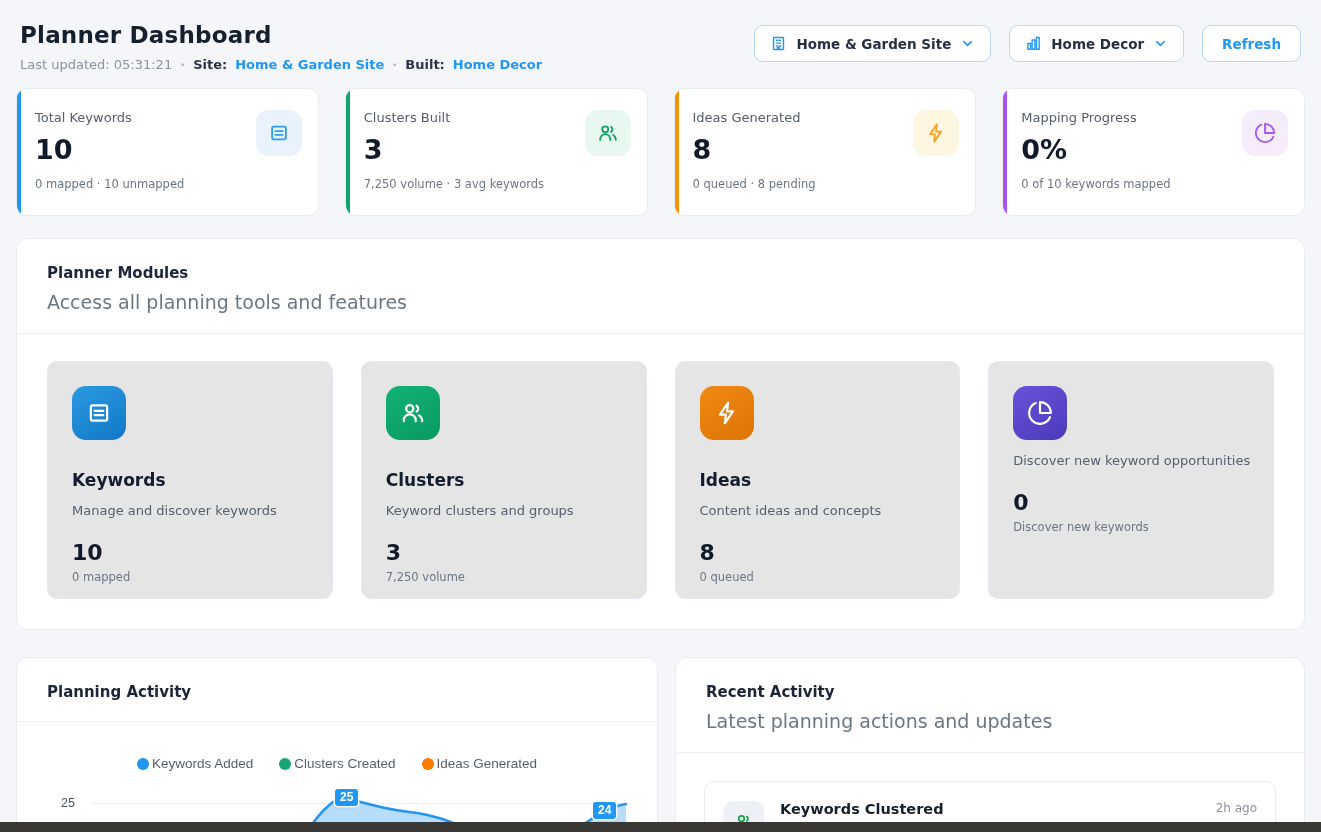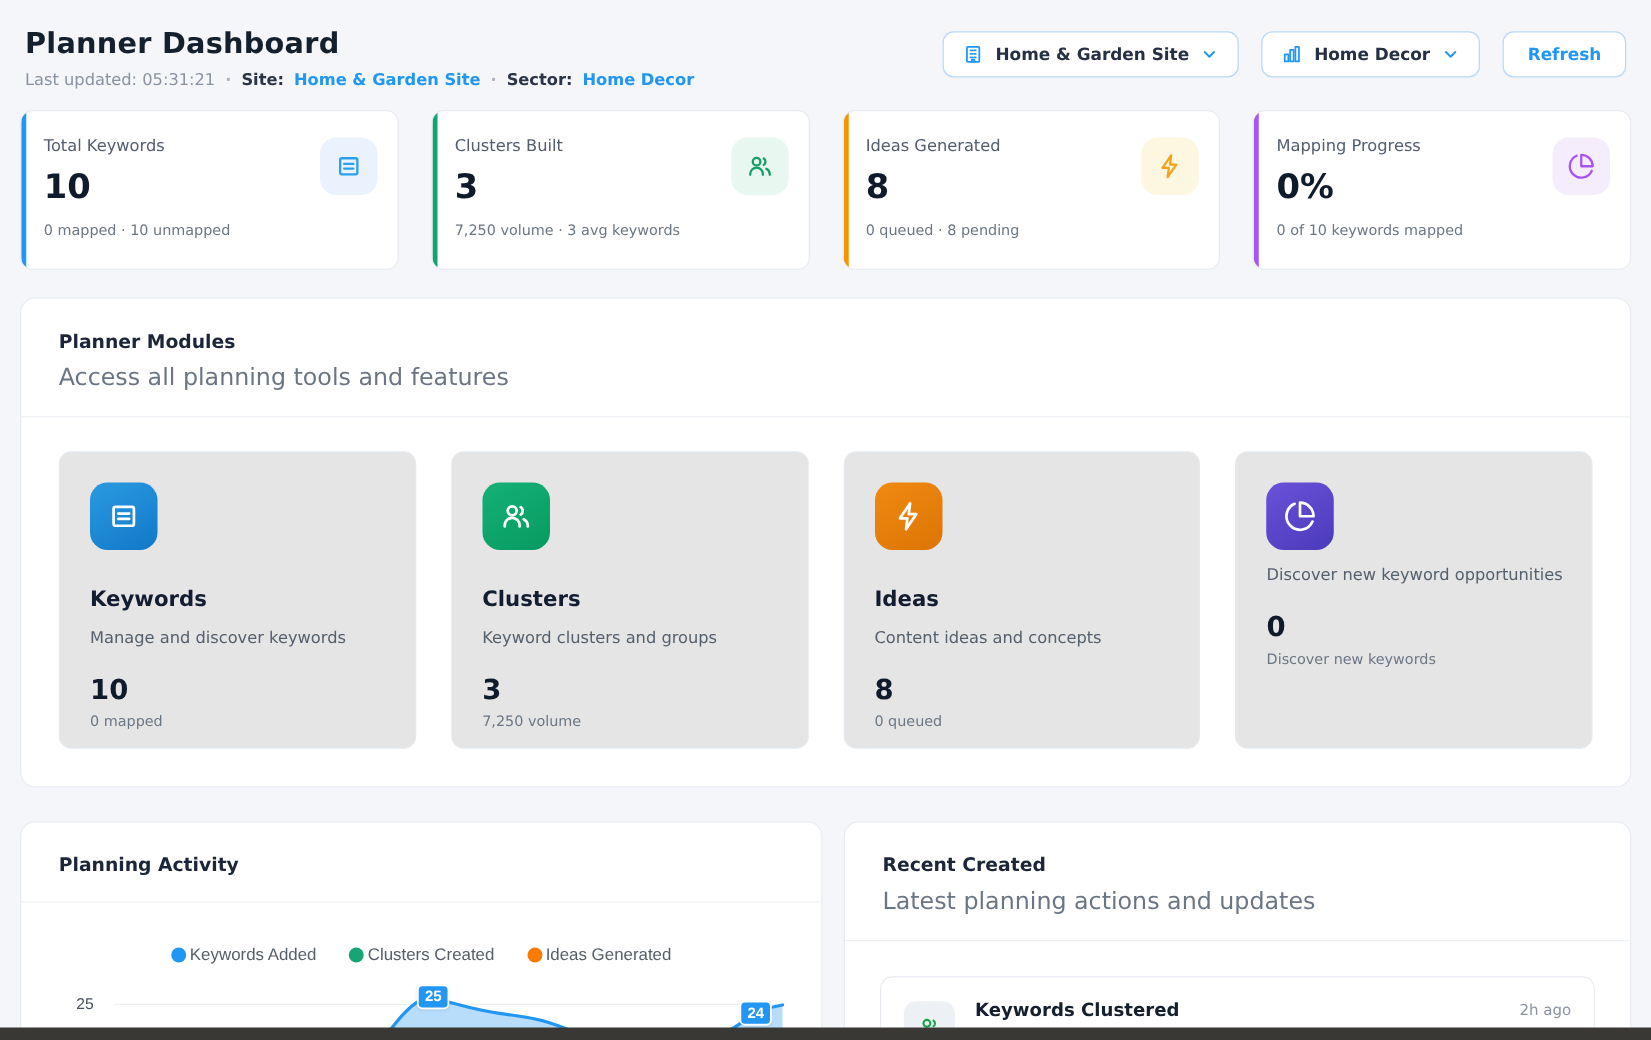--- a/index.html
+++ b/index.html
@@ -96,21 +96,21 @@
 
   <header class="topbar">
     <div>
       <h1 class="page-title">Planner Dashboard</h1>
       <div class="meta">
         <span class="meta-muted">Last updated: 05:31:21</span>
         <span class="meta-dot">·</span>
         <span class="meta-label">Site:</span>
         <a class="meta-link">Home &amp; Garden Site</a>
         <span class="meta-dot">·</span>
-        <span class="meta-label">Sector:</span>
+        <span class="meta-label">Built:</span>
         <a class="meta-link">Home Decor</a>
       </div>
     </div>
     <div class="topbar-right">
       <button class="btn">
         <span>
           <svg width="17" height="17" viewBox="0 0 24 24" fill="none" stroke="#2196f3" stroke-width="2" stroke-linecap="round" stroke-linejoin="round">
               <rect x="5" y="3.5" width="14" height="17" rx="1"></rect>
               <path d="M9 7.5h2M13 7.5h2M9 11.5h2M13 11.5h2M9 15.5h2M13 15.5h2"></path>
               <path d="M10.5 20.5v-2.5h3v2.5"></path>
@@ -296,21 +296,21 @@
             <path d="M 222 58 C 238 34 252 17 264 16.5 C 277 17 294 26 330 30 C 357 33 372 40 396 50 L 402 58 L 468 58 C 492 52 508 40 524 30 C 533 25 540 23 547 22" fill="none" stroke="#2196f3" stroke-width="2.6" stroke-linecap="round"></path>
           </svg>
           <span class="dlabel" style="left:290px; top:7px;">25</span>
           <span class="dlabel" style="left:548px; top:20px;">24</span>
         </div>
       </div>
     </section>
 
     <section class="panel">
       <div class="panel-head">
-        <div class="panel-title">Recent Created</div>
+        <div class="panel-title">Recent Activity</div>
         <div class="panel-sub">Latest planning actions and updates</div>
       </div>
       <div class="divider"></div>
       <div class="recent-body">
         <div class="activity-item">
           <div class="activity-icon">
             <svg width="20" height="20" viewBox="0 0 24 24" fill="none" stroke="#16a34a" stroke-width="2" stroke-linecap="round" stroke-linejoin="round">
                 <circle cx="9" cy="8" r="3.3"></circle>
                 <path d="M3.5 19.5v-.8a5.5 5.5 0 0 1 11 0v.8"></path>
                 <path d="M15.3 5.3a3.3 3.3 0 0 1 0 5.5"></path>

